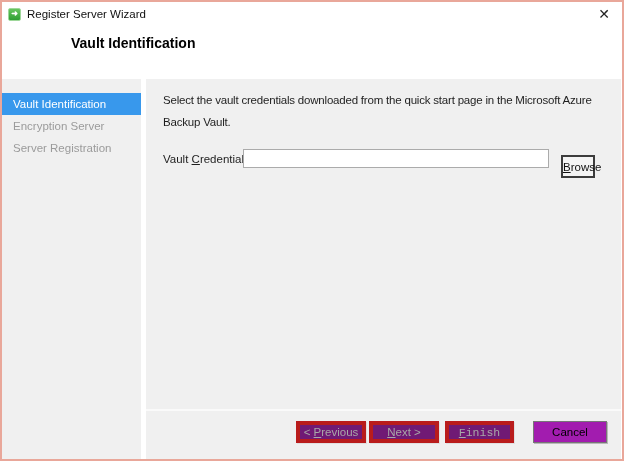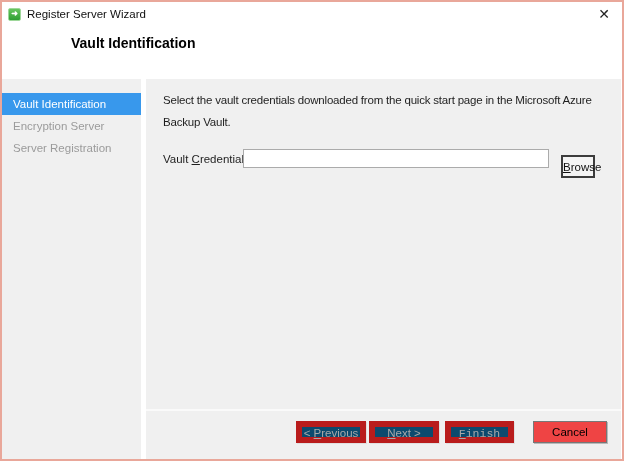--- a/index.html
+++ b/index.html
@@ -22,22 +22,22 @@
   .side-item.selected{background:#3898ec;color:#ffffff;}
   
   .main{position:absolute;left:144px;top:77px;right:1px;bottom:0;background:#f0f0f0;}
   .desc{position:absolute;left:17px;top:10px;width:455px;font-size:11.5px;letter-spacing:-0.2px;line-height:22px;color:#1e1e1e;}
   .field-label{position:absolute;left:17px;top:74px;font-size:11.5px;color:#1e1e1e;}
   .vault-input{position:absolute;left:97px;top:70px;width:306px;height:19px;border:1px solid #ababab;background:#fff;padding:0 3px;font-size:11.5px;font-family:"Liberation Sans",sans-serif;color:#111;}
   .browse-btn{position:absolute;left:415px;top:68px;width:34px;height:23px;background:#f4f4f4;border:2px solid #3c3c3c;font-size:11.5px;color:#111;padding:0;font-family:"Liberation Sans",sans-serif;cursor:pointer;margin-top:8px;}
   .separator{position:absolute;left:0;right:0;top:330px;height:2px;background:#fafafa;}
   
   .fbtn{position:absolute;top:342px;height:22px;font-size:11.5px;font-family:"Liberation Sans",sans-serif;padding:0;text-align:center;}
-  .fbtn.disabled{background:#0c4a6e;border:6px solid #b91c1c;color:#a8a8a8;box-shadow:1px 1px 0 #e0e0e0;}
-  .fbtn.enabled{background:#ef4444;border:1px solid #777777;color:#000;box-shadow:1px 1px 0 #b9b9b9;cursor:pointer;}
+  .fbtn.disabled{background:#701a75;border:4px solid #b91c1c;color:#a8a8a8;box-shadow:1px 1px 0 #e0e0e0;}
+  .fbtn.enabled{background:#a21caf;border:1px solid #777777;color:#000;box-shadow:1px 1px 0 #b9b9b9;cursor:pointer;}
   .btn-previous{left:150px;width:70px;}
   .btn-next{left:223px;width:70px;}
   .btn-finish{left:299px;width:69px;font-family:Liberation Mono, monospace;}
   .btn-cancel{left:387px;width:74px;}
   u{text-decoration:underline;}
 </style>
 </head>
 <body>
 
 <div class="window">

